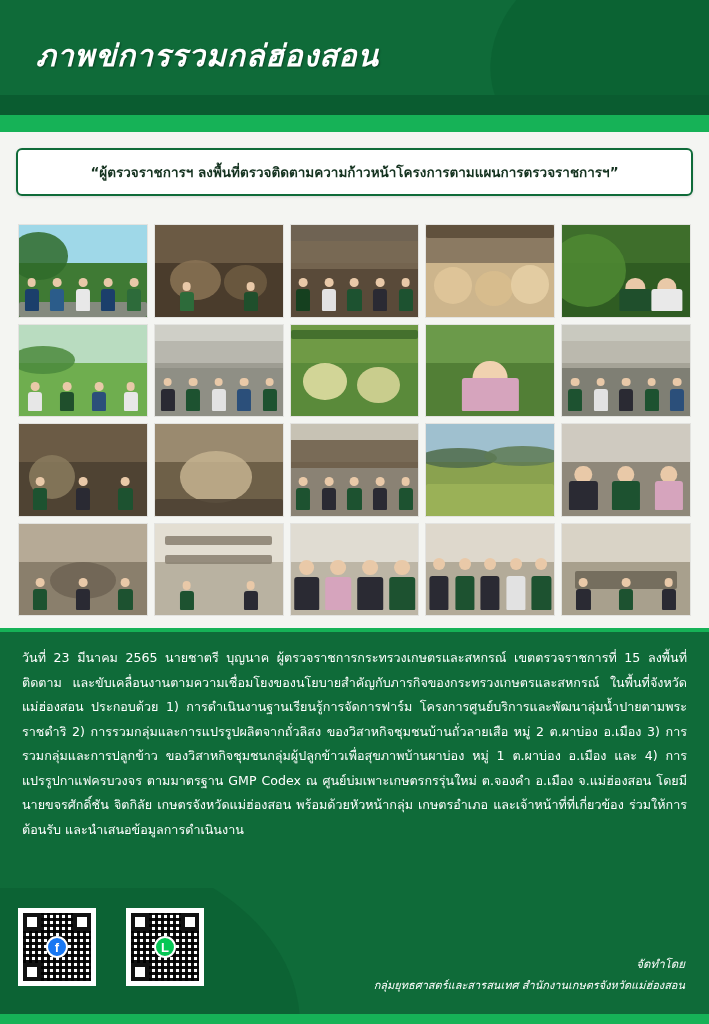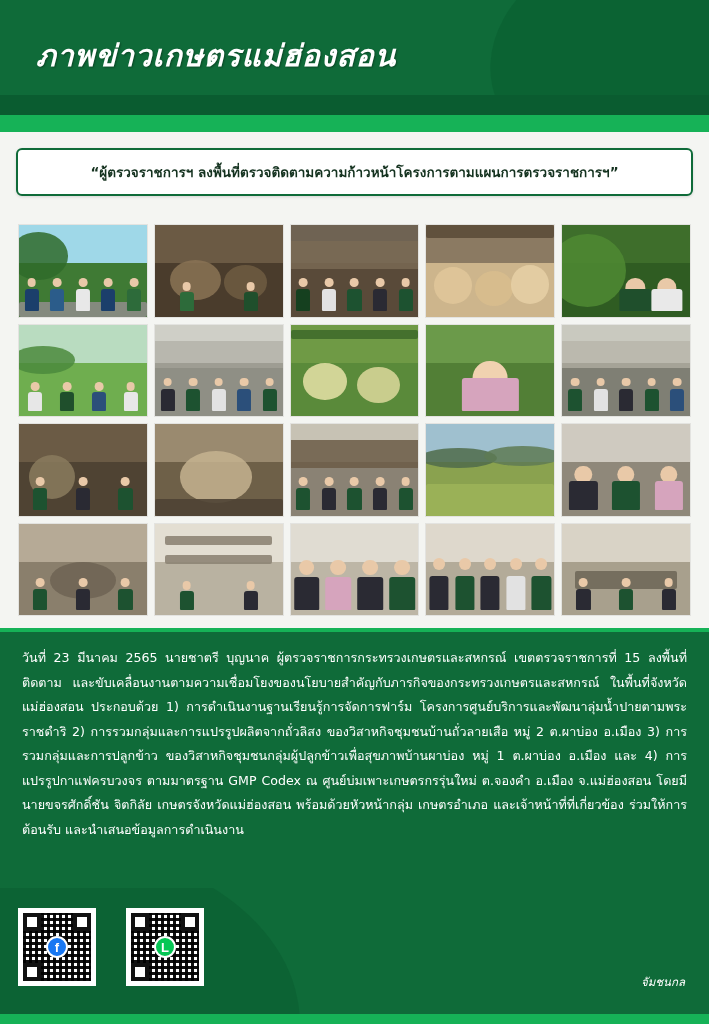--- a/index.html
+++ b/index.html
@@ -222,21 +222,21 @@
 </style>
 </head>
 <body>
 
 <div class="page">
 
   <div class="header">
     <div class="header-swoosh"></div>
     <div class="header-band-dark"></div>
     <div class="header-band-light"></div>
-    <div class="header-title">ภาพข่าวเกษตรแม่ฮ่องสอน</div>
+    <div class="header-title">ภาพข่การรวมกล่ฮ่องสอน</div>
 
   </div>
 
   <div class="quote-wrap">
     <div class="quote-text">“ผู้ตรวจราชการฯ ลงพื้นที่ตรวจติดตามความก้าวหน้าโครงการตามแผนการตรวจราชการฯ”</div>
   </div>
 
   <div class="grid">
 
     <div class="cell">
@@ -647,18 +647,19 @@
     <div class="qr" id="qr-line">
       <div class="qr-inner">
         <div class="qr-corner" style="left:0;top:0"></div>
         <div class="qr-corner" style="right:0;top:0"></div>
         <div class="qr-corner" style="left:0;bottom:0"></div>
         <div class="qr-badge" style="background:#06c755">L</div>
       </div>
     </div>
 
     <div class="footer-credit">
-      <div class="line1">จัมชนกล</div>
+      <div class="line1">จัดทำโดย</div>
+      <div class="line2">กลุ่มยุทธศาสตร์และสารสนเทศ สำนักงานเกษตรจังหวัดแม่ฮ่องสอน</div>
     </div>
 
     <div class="footer-band"></div>
   </div>
 </div>
 
 </body></html>

